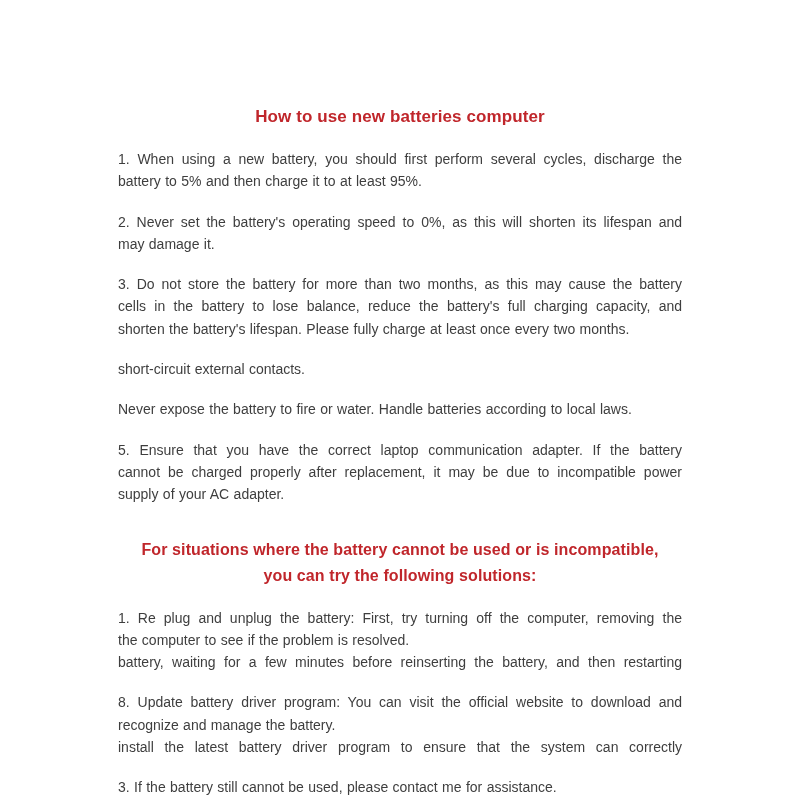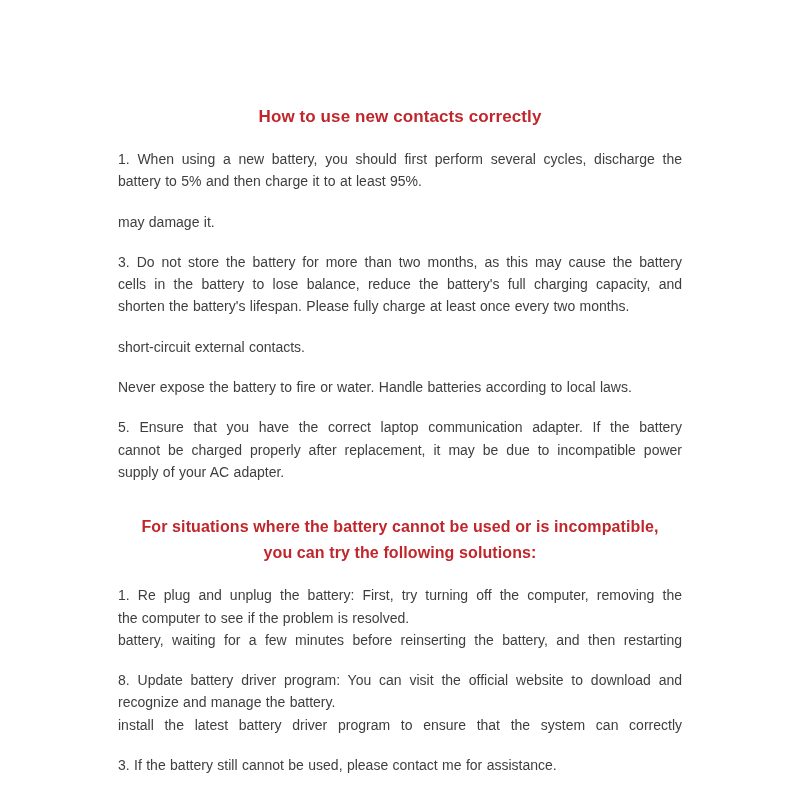--- a/index.html
+++ b/index.html
@@ -57,28 +57,29 @@
   #incompat-heading-line1 { margin-top: 31px; }
   #incompat-heading-line2 { }
   #solutions-section { margin-top: 9px; }
 </style>
 </head>
 <body>
 
 <div class="page">
   <div class="content">
 
-    <div class="title">How to use new contacts correctly</div>
+    <div class="title">How to use new batteries computer</div>
 
     <div class="body-block" id="usage-section">
         <div class="para">
           <div class="line">1.  When using a new battery, you should first perform several cycles, discharge the</div>
           <div class="line last">battery to 5% and then charge it to at least 95%.</div>
         </div>
         <div class="para">
+          <div class="line">2.  Never set the battery's operating speed to 0%, as this will shorten its lifespan and</div>
           <div class="line last">may damage it.</div>
         </div>
         <div class="para">
           <div class="line">3.  Do not store the battery for more than two months, as this may cause the battery</div>
           <div class="line">cells in the battery to lose balance, reduce the battery's full charging capacity, and</div>
           <div class="line last">shorten the battery's lifespan. Please fully charge at least once every two months.</div>
         </div>
         <div class="para">
           <div class="line last">short-circuit external contacts.</div>
         </div>

